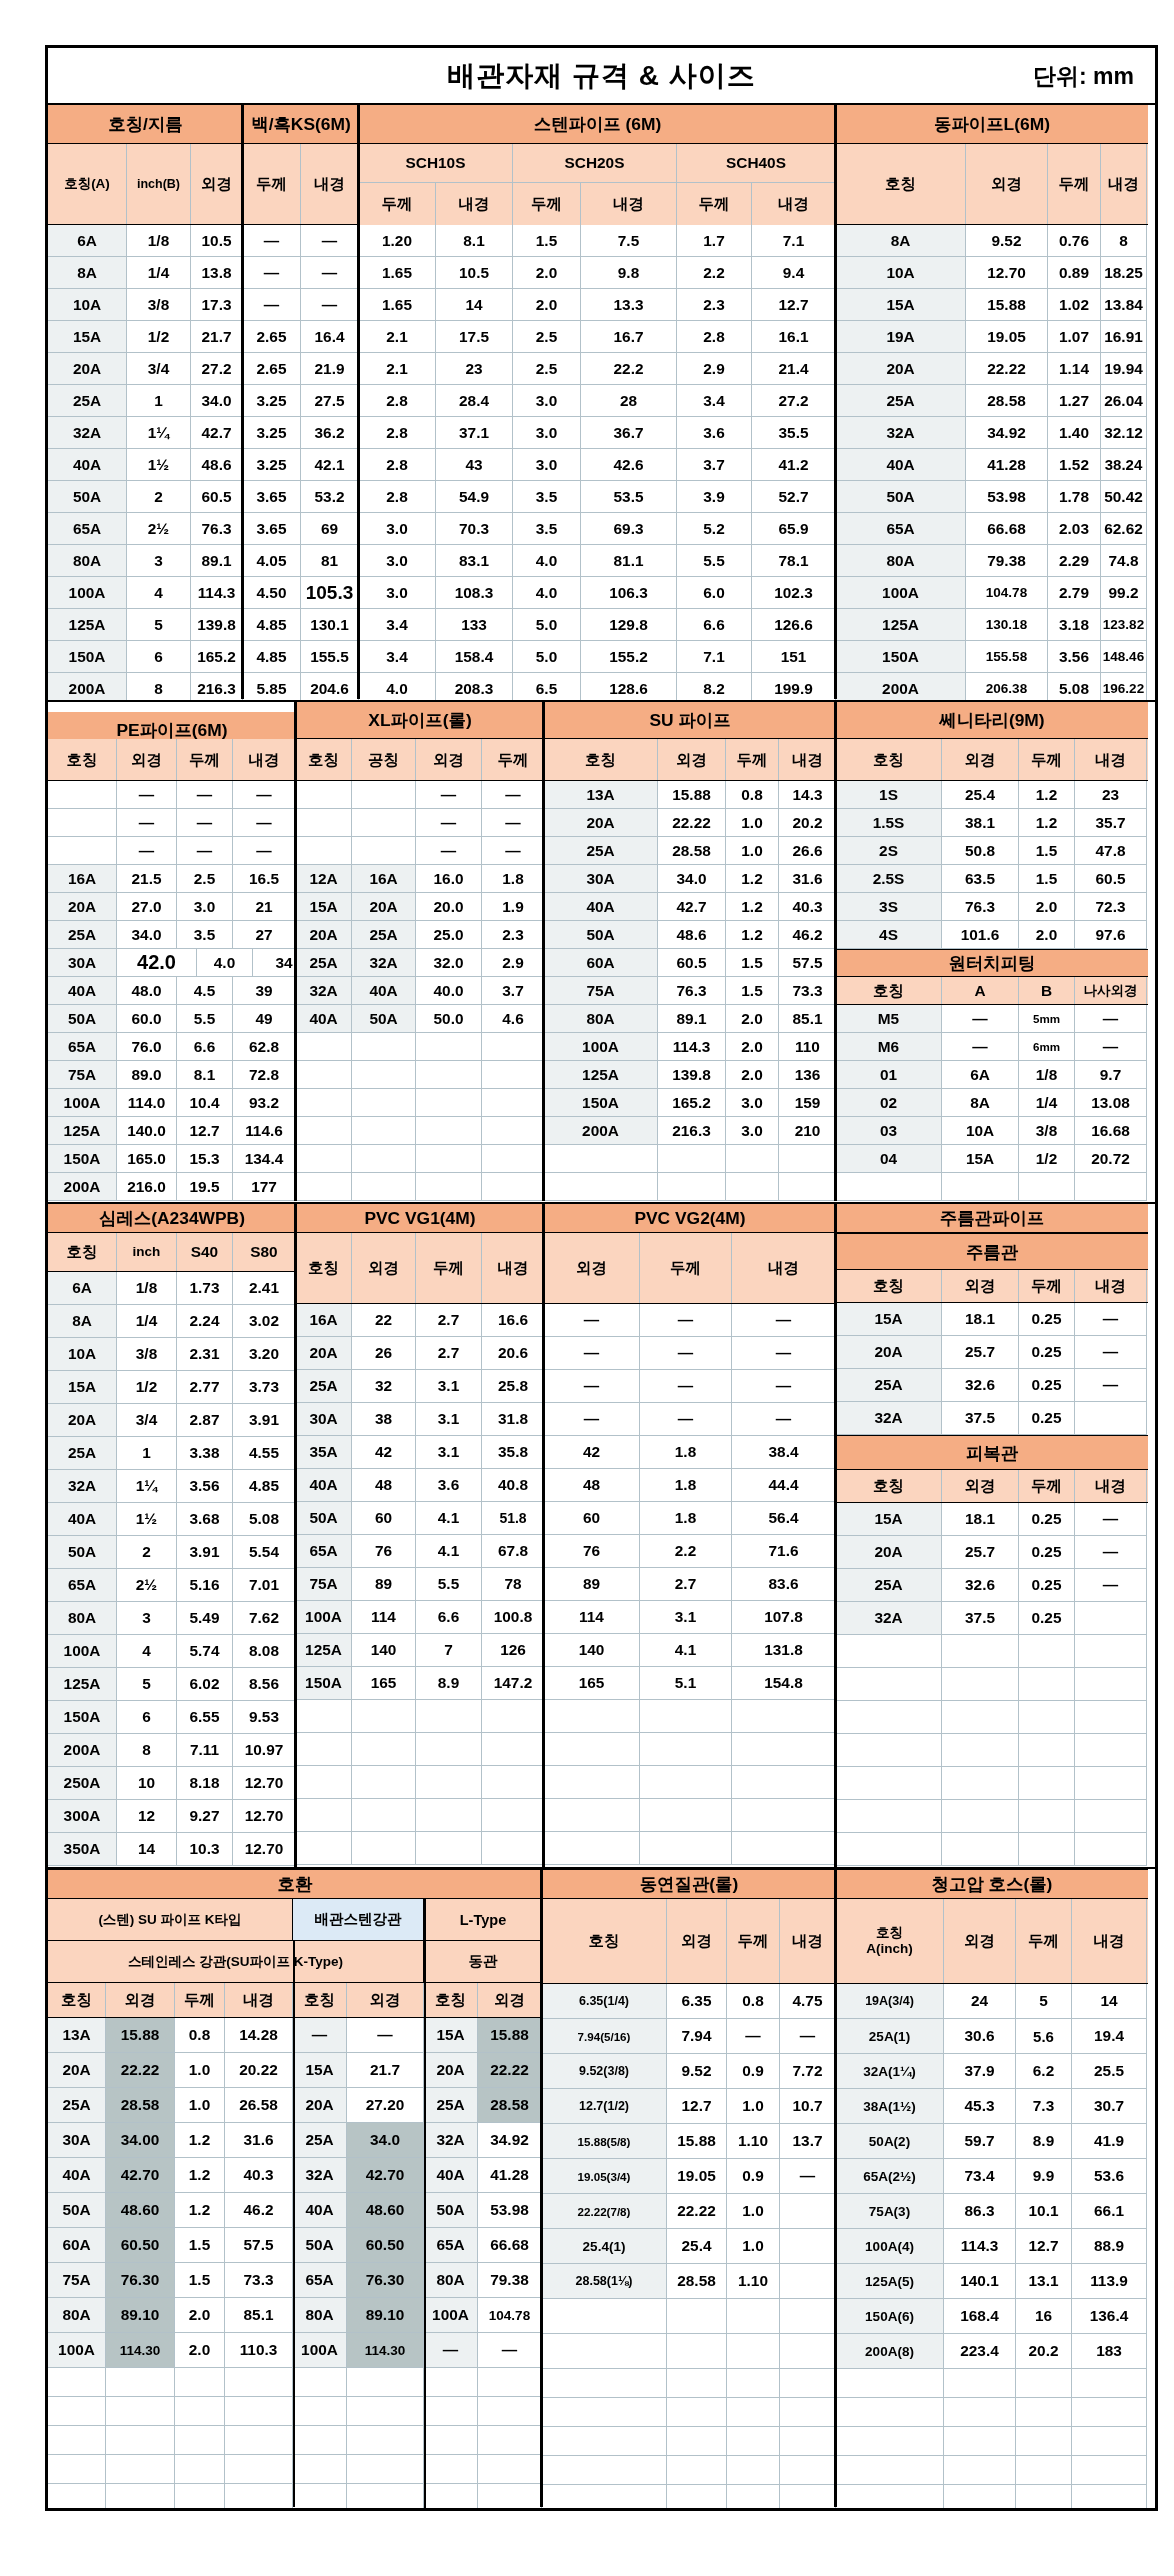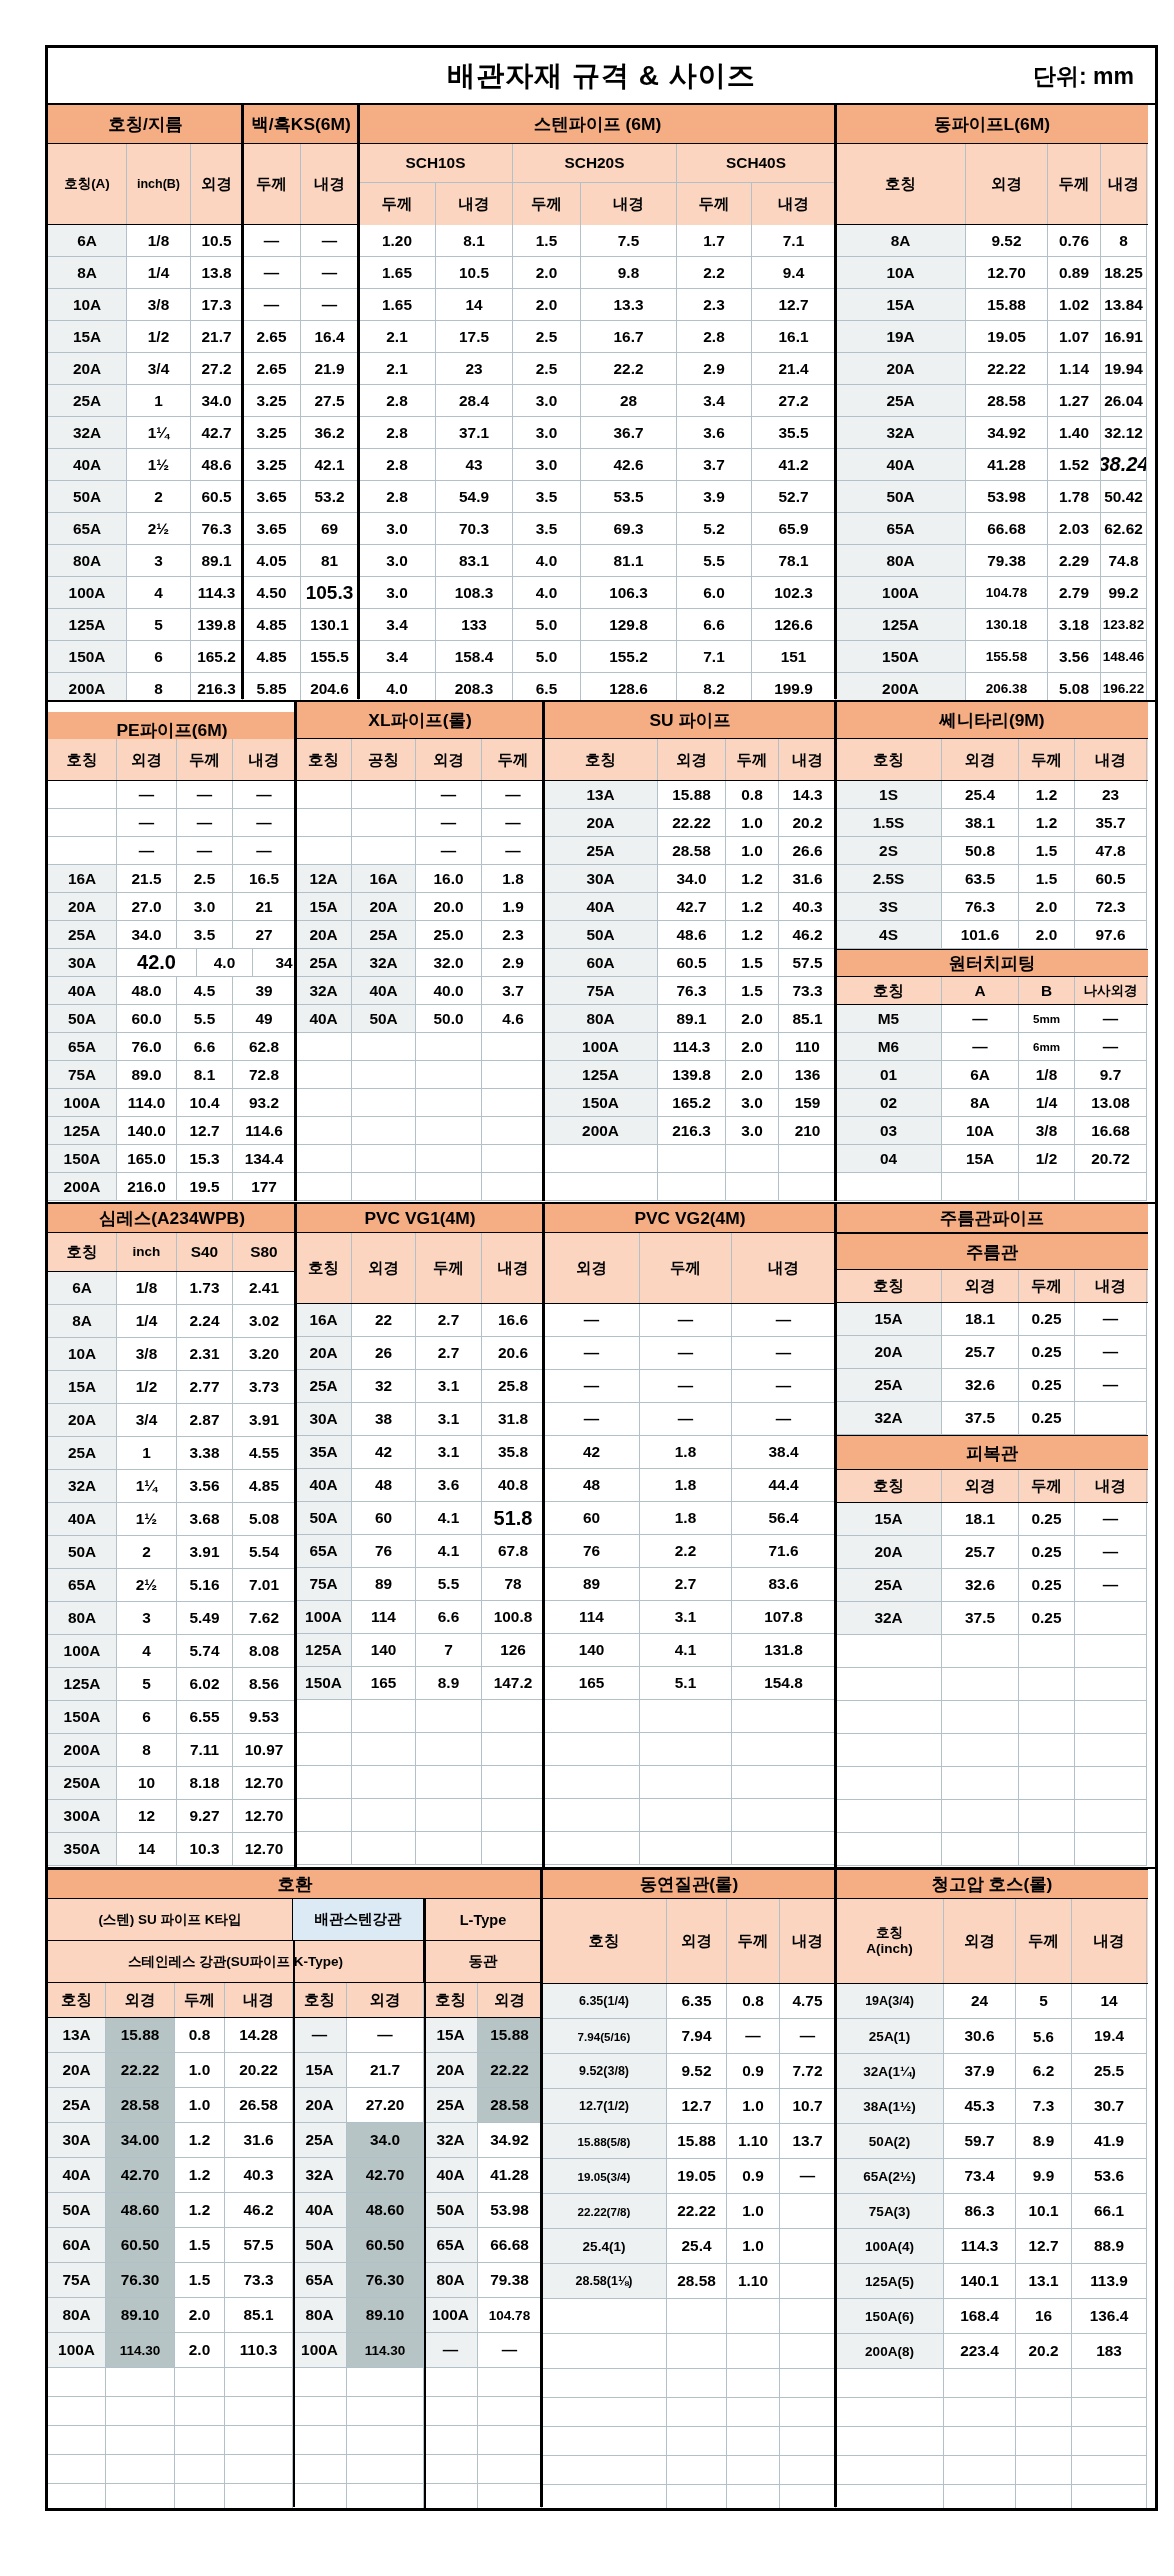--- a/index.html
+++ b/index.html
@@ -392,21 +392,21 @@
               <div class="row" style="height: 32px;">
                 <div class="cell lbl" style="width: 130px; height: 32px; font-size: 15.4px;">32A</div>
                 <div class="cell" style="width: 82px; height: 32px; font-size: 15.4px;">34.92</div>
                 <div class="cell" style="width: 53px; height: 32px; font-size: 15.4px;">1.40</div>
                 <div class="cell" style="width: 46px; height: 32px; font-size: 15.4px;">32.12</div>
               </div>
               <div class="row" style="height: 32px;">
                 <div class="cell lbl" style="width: 130px; height: 32px; font-size: 15.4px;">40A</div>
                 <div class="cell" style="width: 82px; height: 32px; font-size: 15.4px;">41.28</div>
                 <div class="cell" style="width: 53px; height: 32px; font-size: 15.4px;">1.52</div>
-                <div class="cell" style="width: 46px; height: 32px; font-size: 20px; font-style: italic;">38.24</div>
+                <div class="cell" style="width: 46px; height: 32px; font-size: 15px;">38.24</div>
               </div>
               <div class="row" style="height: 32px;">
                 <div class="cell lbl" style="width: 130px; height: 32px; font-size: 15.4px;">50A</div>
                 <div class="cell" style="width: 82px; height: 32px; font-size: 15.4px;">53.98</div>
                 <div class="cell" style="width: 53px; height: 32px; font-size: 15.4px;">1.78</div>
                 <div class="cell" style="width: 46px; height: 32px; font-size: 15.4px;">50.42</div>
               </div>
               <div class="row" style="height: 32px;">
                 <div class="cell lbl" style="width: 130px; height: 32px; font-size: 15.4px;">65A</div>
                 <div class="cell" style="width: 82px; height: 32px; font-size: 15.4px;">66.68</div>
@@ -1027,21 +1027,21 @@
               <div class="row" style="height: 33px;">
                 <div class="cell lbl" style="width: 56px; height: 33px; font-size: 15.4px;">40A</div>
                 <div class="cell" style="width: 64px; height: 33px; font-size: 15.4px;">48</div>
                 <div class="cell" style="width: 66px; height: 33px; font-size: 15.4px;">3.6</div>
                 <div class="cell" style="width: 63px; height: 33px; font-size: 15.4px;">40.8</div>
               </div>
               <div class="row" style="height: 33px;">
                 <div class="cell lbl" style="width: 56px; height: 33px; font-size: 15.4px;">50A</div>
                 <div class="cell" style="width: 64px; height: 33px; font-size: 15.4px;">60</div>
                 <div class="cell" style="width: 66px; height: 33px; font-size: 15.4px;">4.1</div>
-                <div class="cell" style="width: 63px; height: 33px; font-size: 20px;">51.8</div>
+                <div class="cell" style="width: 63px; height: 33px; font-size: 14px;">51.8</div>
               </div>
               <div class="row" style="height: 33px;">
                 <div class="cell lbl" style="width: 56px; height: 33px; font-size: 15.4px;">65A</div>
                 <div class="cell" style="width: 64px; height: 33px; font-size: 15.4px;">76</div>
                 <div class="cell" style="width: 66px; height: 33px; font-size: 15.4px;">4.1</div>
                 <div class="cell" style="width: 63px; height: 33px; font-size: 15.4px;">67.8</div>
               </div>
               <div class="row" style="height: 33px;">
                 <div class="cell lbl" style="width: 56px; height: 33px; font-size: 15.4px;">75A</div>
                 <div class="cell" style="width: 64px; height: 33px; font-size: 15.4px;">89</div>

